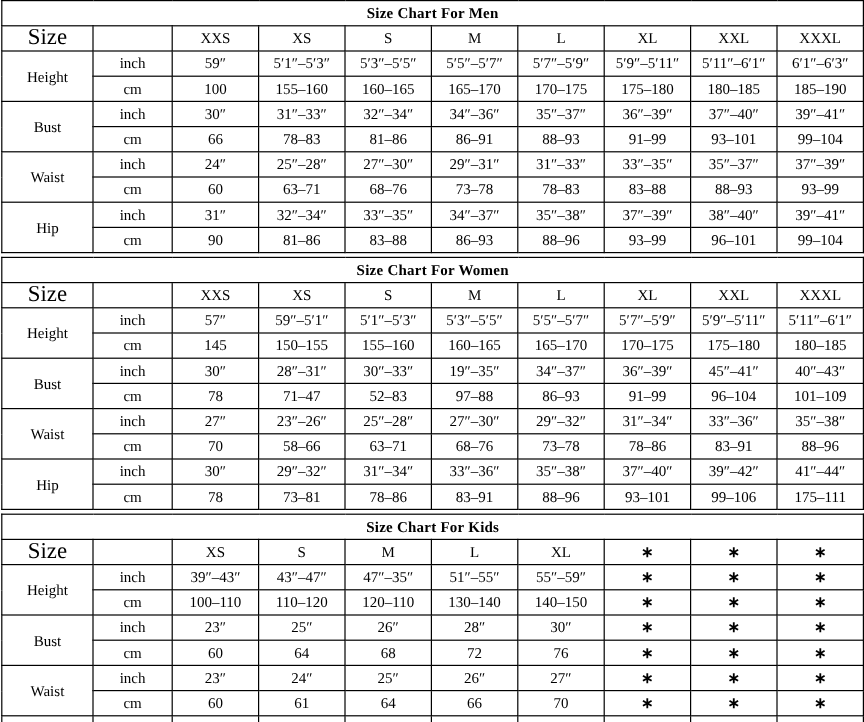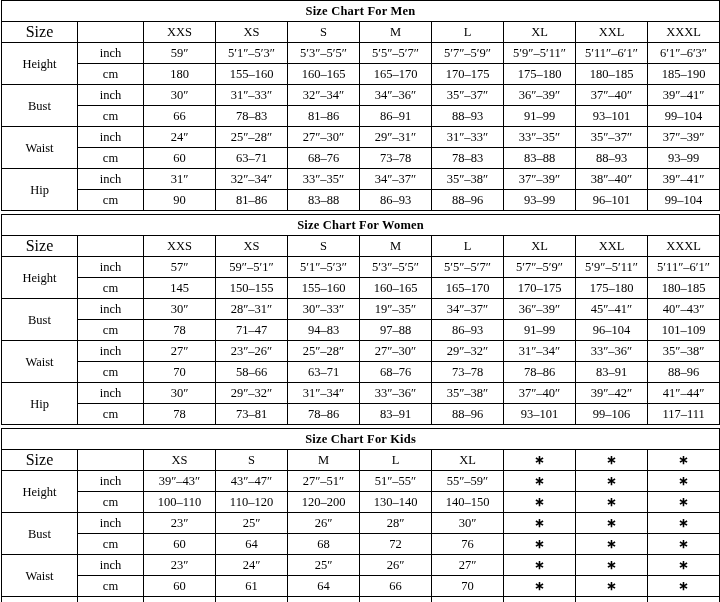--- a/index.html
+++ b/index.html
@@ -45,21 +45,21 @@
     font-size: 14.5px;
     height: 22px;
     line-height: 22px;
     letter-spacing: 0.2px;
     border: 1px solid #000000;
   }
   .hdr td {
     font-size: 13px;
   }
   .hdr .size-label {
-    font-size: 16px;
+    font-size: 19px;
   }
   .rowlabel {
     font-size: 14px;
   }
   .unit {
     font-size: 12.5px;
   }
   .star {
     font-size: 14px;
     font-weight: bold;
@@ -115,21 +115,21 @@
             <td>5′1″–5′3″</td>
             <td>5′3″–5′5″</td>
             <td>5′5″–5′7″</td>
             <td>5′7″–5′9″</td>
             <td>5′9″–5′11″</td>
             <td>5′11″–6′1″</td>
             <td>6′1″–6′3″</td>
           </tr>
           <tr>
             <td class="unit">cm</td>
-            <td>180</td>
+            <td>100</td>
             <td>155–160</td>
             <td>160–165</td>
             <td>165–170</td>
             <td>170–175</td>
             <td>175–180</td>
             <td>180–185</td>
             <td>185–190</td>
           </tr>
           <tr>
             <td class="rowlabel" rowspan="2">Bust</td>
@@ -264,21 +264,21 @@
             <td>19″–35″</td>
             <td>34″–37″</td>
             <td>36″–39″</td>
             <td>45″–41″</td>
             <td>40″–43″</td>
           </tr>
           <tr>
             <td class="unit">cm</td>
             <td>78</td>
             <td>71–47</td>
-            <td>94–83</td>
+            <td>52–83</td>
             <td>97–88</td>
             <td>86–93</td>
             <td>91–99</td>
             <td>96–104</td>
             <td>101–109</td>
           </tr>
           <tr>
             <td class="rowlabel" rowspan="2">Waist</td>
             <td class="unit">inch</td>
             <td>27″</td>
@@ -315,21 +315,21 @@
           </tr>
           <tr>
             <td class="unit">cm</td>
             <td>78</td>
             <td>73–81</td>
             <td>78–86</td>
             <td>83–91</td>
             <td>88–96</td>
             <td>93–101</td>
             <td>99–106</td>
-            <td>117–111</td>
+            <td>175–111</td>
           </tr>
         </tbody>
       </table>
       <div class="spacer"></div>
       <table class="chart">
         <colgroup>
           <col class="c-label">
           <col class="c-unit">
           <col class="c-data">
           <col class="c-data">
@@ -354,32 +354,32 @@
             <td>XL</td>
             <td class="star">∗</td>
             <td class="star">∗</td>
             <td class="star">∗</td>
           </tr>
           <tr>
             <td class="rowlabel" rowspan="2">Height</td>
             <td class="unit">inch</td>
             <td>39″–43″</td>
             <td>43″–47″</td>
-            <td>27″–51″</td>
+            <td>47″–35″</td>
             <td>51″–55″</td>
             <td>55″–59″</td>
             <td class="star">∗</td>
             <td class="star">∗</td>
             <td class="star">∗</td>
           </tr>
           <tr>
             <td class="unit">cm</td>
             <td>100–110</td>
             <td>110–120</td>
-            <td>120–200</td>
+            <td>120–110</td>
             <td>130–140</td>
             <td>140–150</td>
             <td class="star">∗</td>
             <td class="star">∗</td>
             <td class="star">∗</td>
           </tr>
           <tr>
             <td class="rowlabel" rowspan="2">Bust</td>
             <td class="unit">inch</td>
             <td>23″</td>

